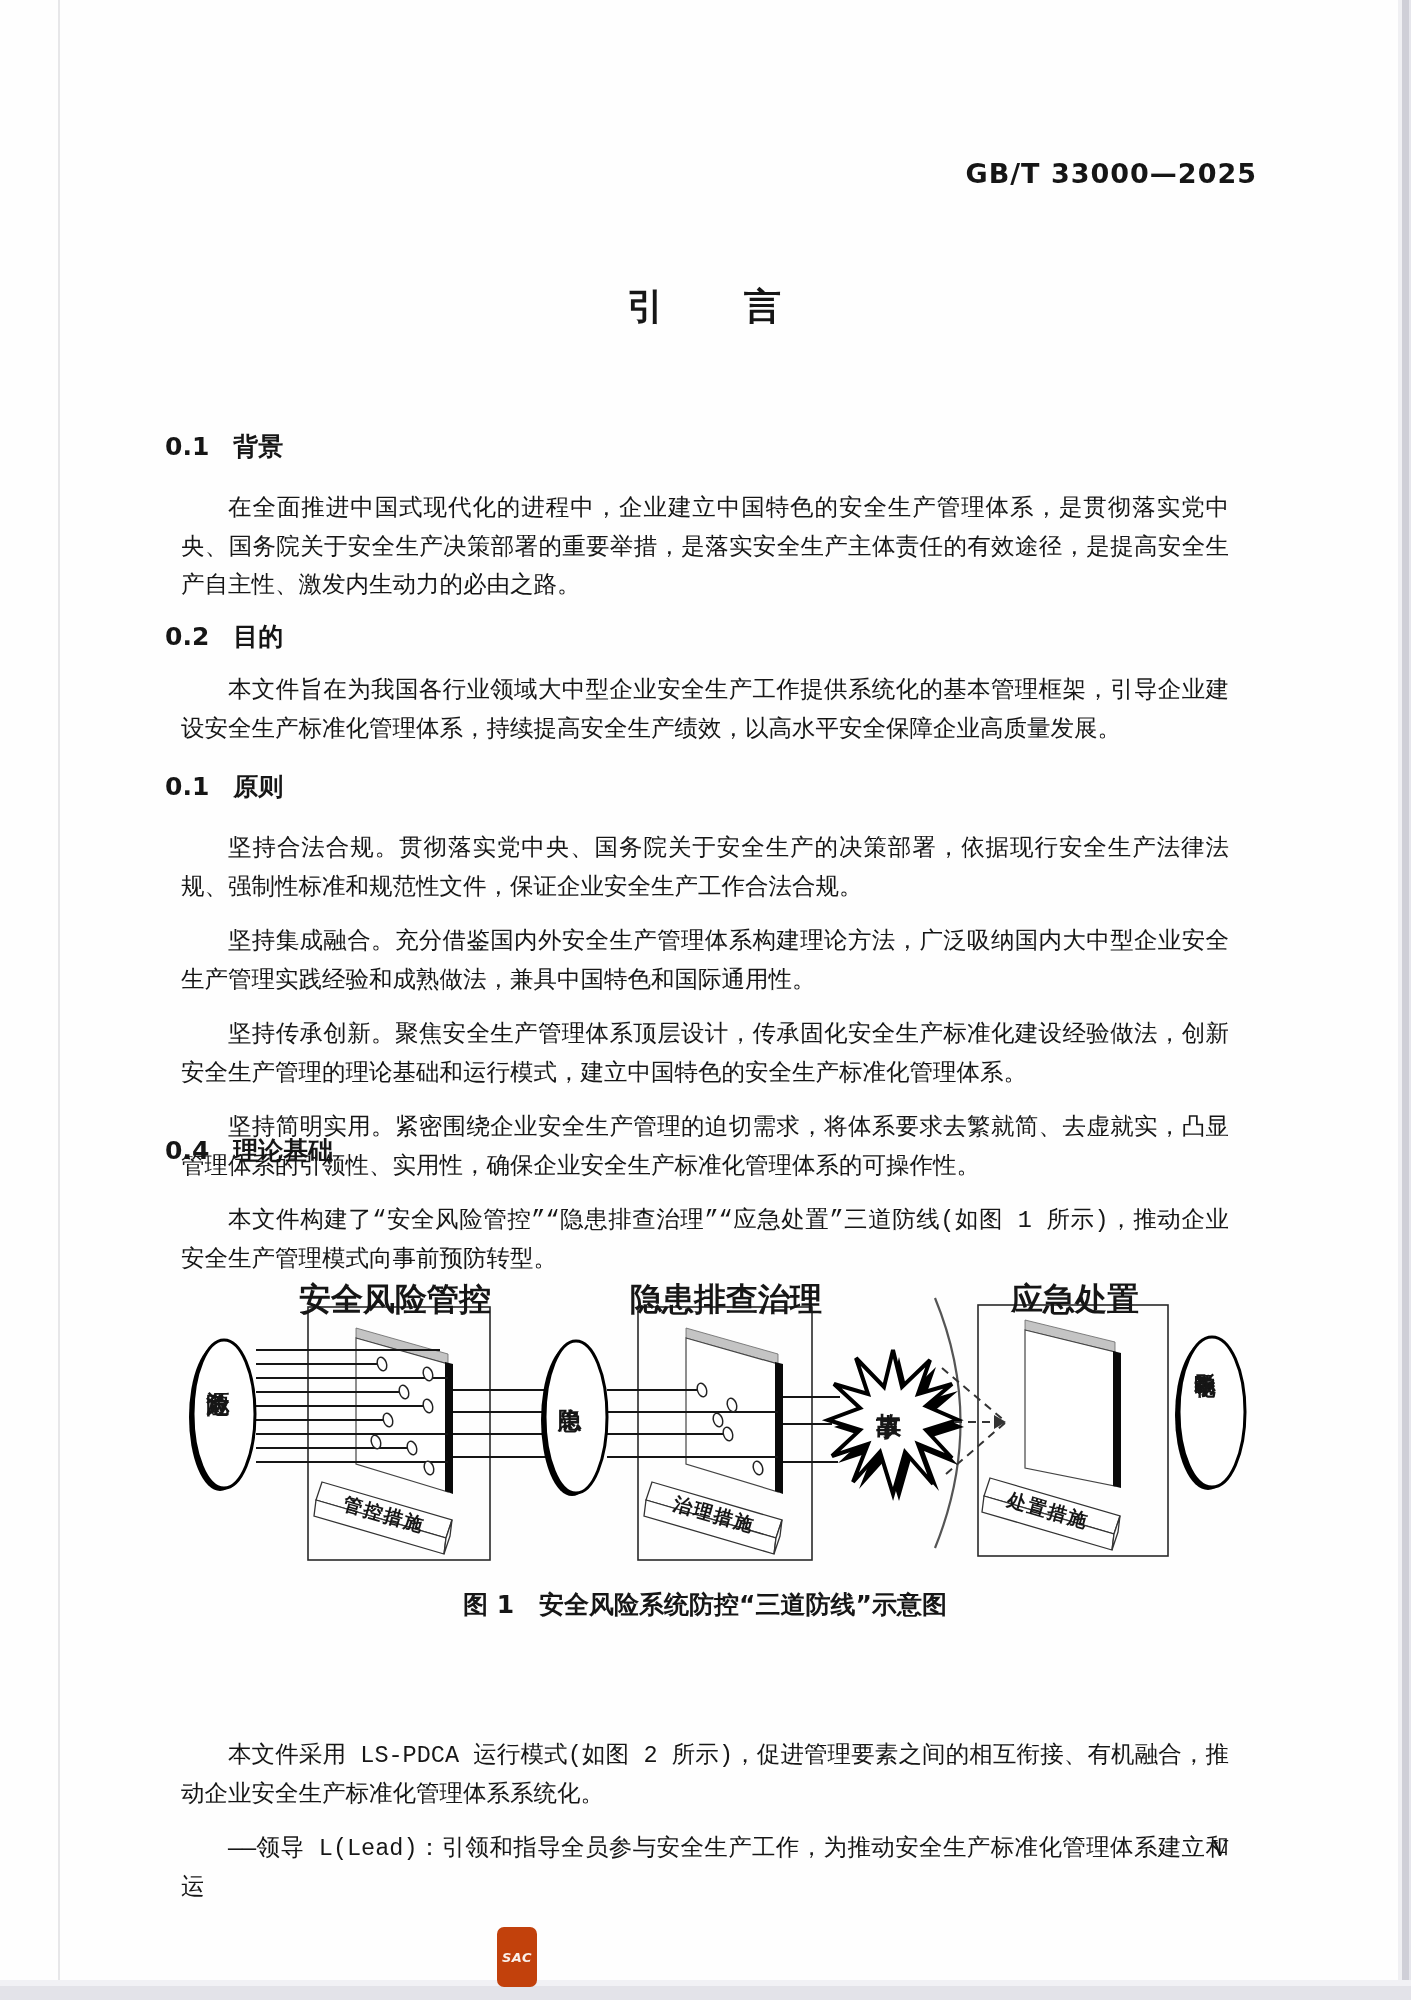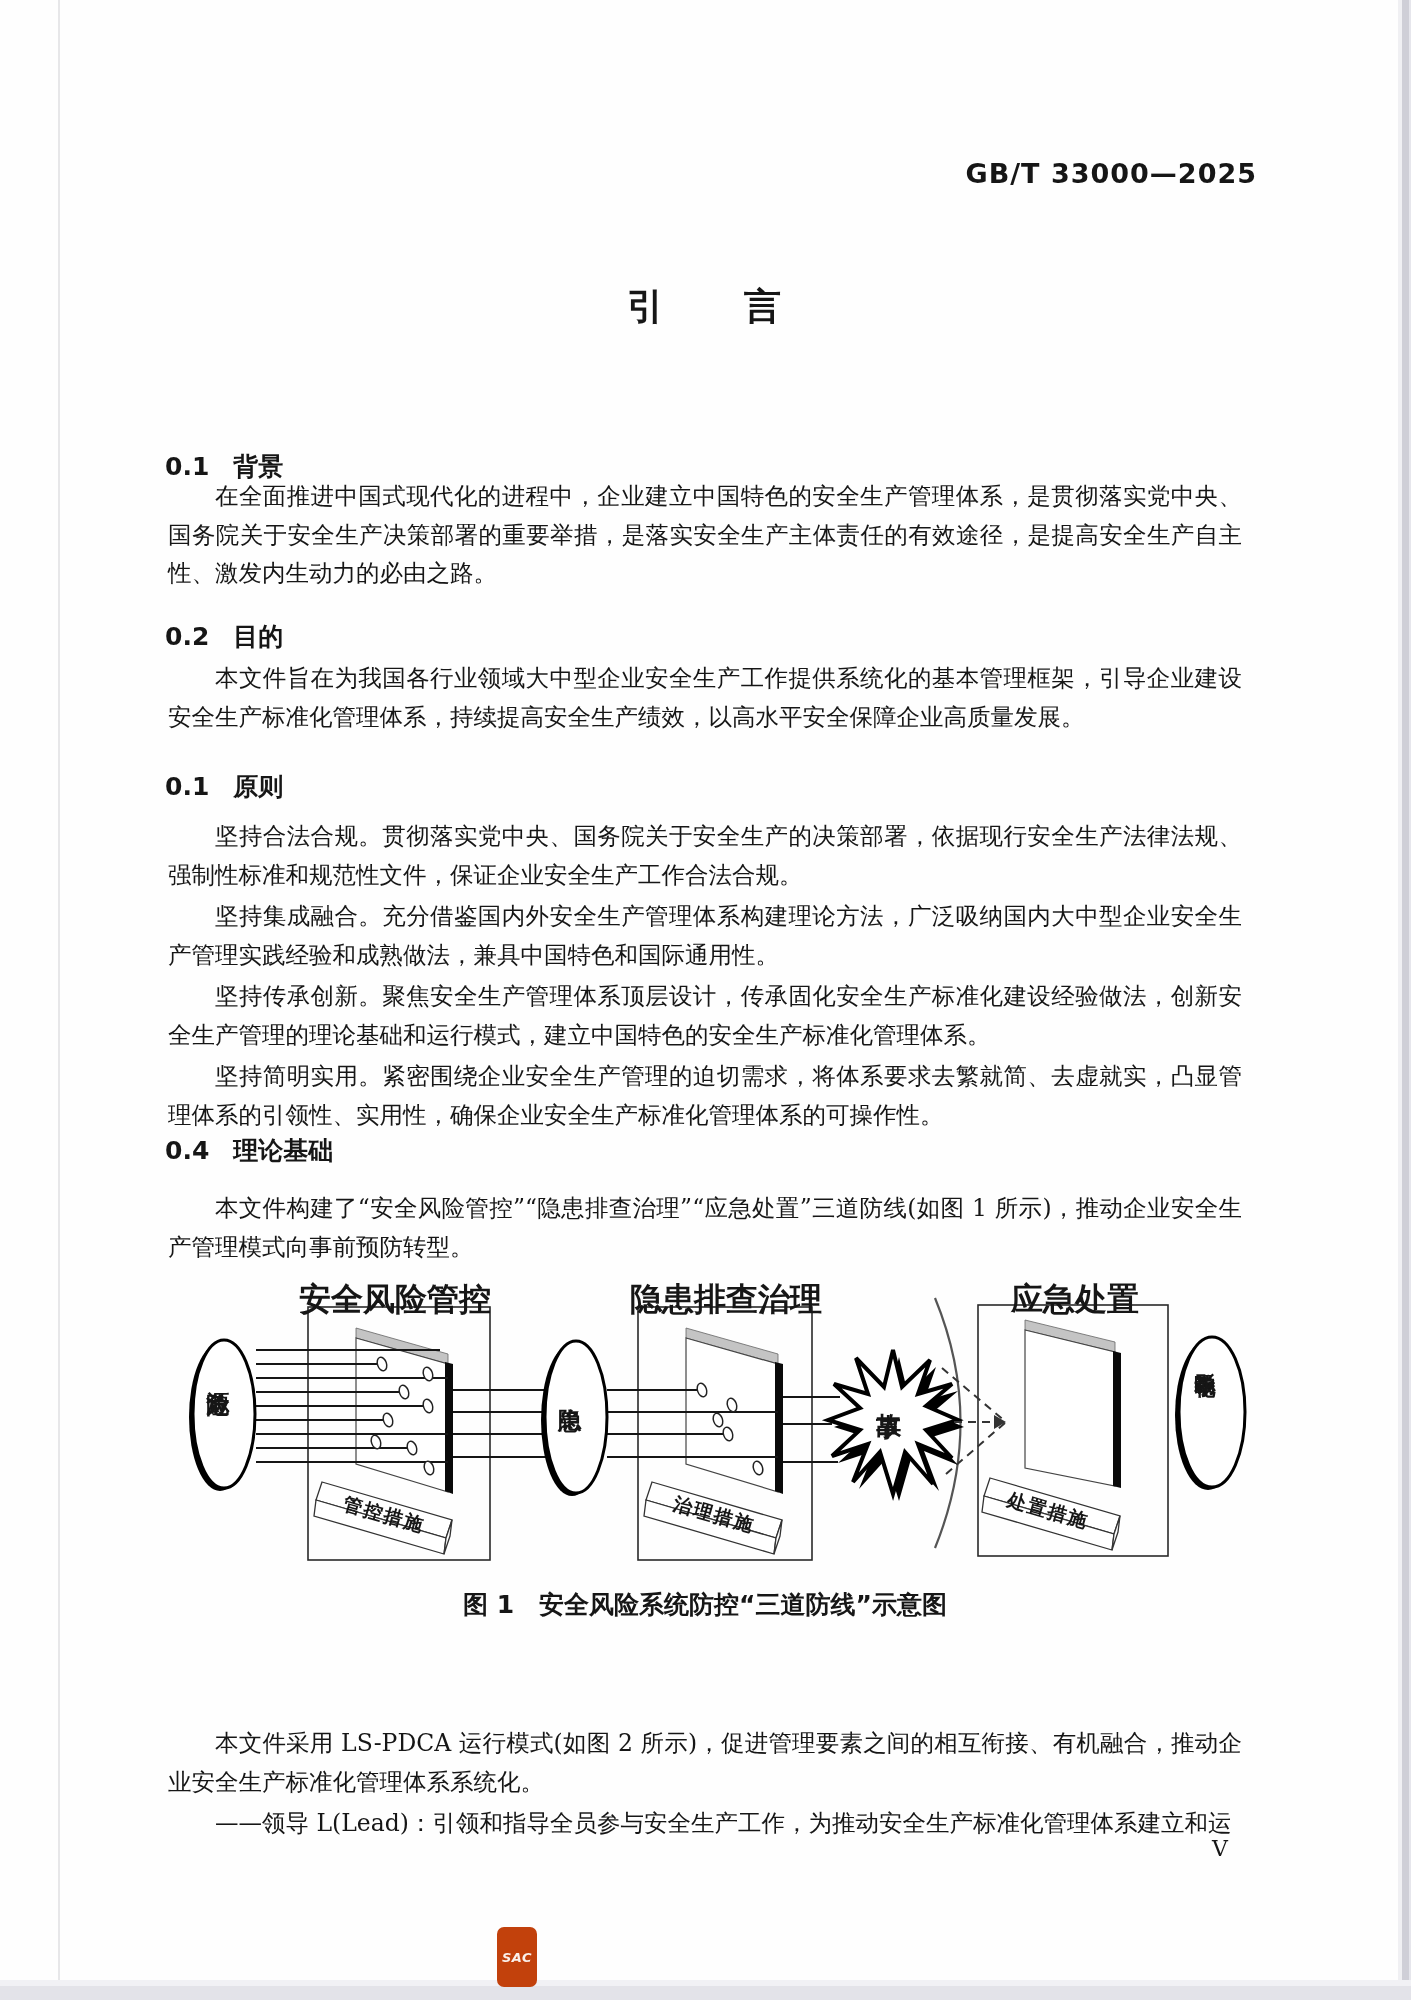--- a/index.html
+++ b/index.html
@@ -16,21 +16,21 @@
   .std-header{position:absolute;top:158px;right:154px;font-family:"DejaVu Sans","Liberation Sans",sans-serif;
         font-weight:bold;font-size:27px;letter-spacing:1px;}
   .doc-title{position:absolute;top:282px;left:165px;width:1080px;margin:0;text-align:center;
         font-family:"DejaVu Sans","Liberation Sans",sans-serif;font-weight:bold;font-size:37px;letter-spacing:2px;}
 
   .sec-head{position:absolute;left:165px;width:1080px;height:30px;line-height:30px;
         font-family:"DejaVu Sans","Liberation Sans",sans-serif;font-weight:bold;font-size:25px;}
   .sec-head .sec-title{margin-left:24px;}
 
   .para{position:absolute;left:165px;width:1080px;font-size:23.5px;line-height:38.5px;}
-  .para p{margin:3px;text-indent:2em;text-align:justify;}
+  .para p{margin:16px;text-indent:2em;text-align:justify;font-family:Liberation Mono, monospace;}
 
   .figure{position:absolute;left:140px;top:1272px;width:1130px;height:312px;}
   .figure svg{position:absolute;left:0;top:0;}
   .col-label{position:absolute;top:6px;width:240px;text-align:center;
         font-family:"DejaVu Sans","Liberation Sans",sans-serif;font-weight:bold;font-size:32px;}
   .vert{position:absolute;writing-mode:vertical-rl;text-orientation:upright;
         font-family:"DejaVu Sans","Liberation Sans",sans-serif;font-weight:bold;line-height:1.05;}
   .oval1-label{left:66px;top:102px;font-size:23px;}
   .oval2-label{left:418px;top:118px;font-size:23px;}
   .oval3-label{left:1054px;top:84px;font-size:21px;letter-spacing:1px;}
@@ -57,21 +57,21 @@
   <div class="edge-left"></div>
   <div class="edge-right-soft"></div>
   <div class="edge-right-line"></div>
   <div class="edge-right-outer"></div>
   <div class="edge-bottom-soft"></div>
   <div class="edge-bottom"></div>
 
   <div class="std-header">GB/T 33000—2025</div>
   <div class="doc-title">引　　言</div>
 
-  <div class="sec-head" style="top:452px">
+  <div class="sec-head" style="top:432px">
     <span>0.1</span><span class="sec-title">背景</span>
   </div>
   <div class="para" style="top:474px">
     <p>在全面推进中国式现代化的进程中，企业建立中国特色的安全生产管理体系，是贯彻落实党中央、国务院关于安全生产决策部署的重要举措，是落实安全生产主体责任的有效途径，是提高安全生产自主性、激发内生动力的必由之路。</p>
   </div>
 
   <div class="sec-head" style="top:622px">
     <span>0.2</span><span class="sec-title">目的</span>
   </div>
   <div class="para" style="top:656px">

